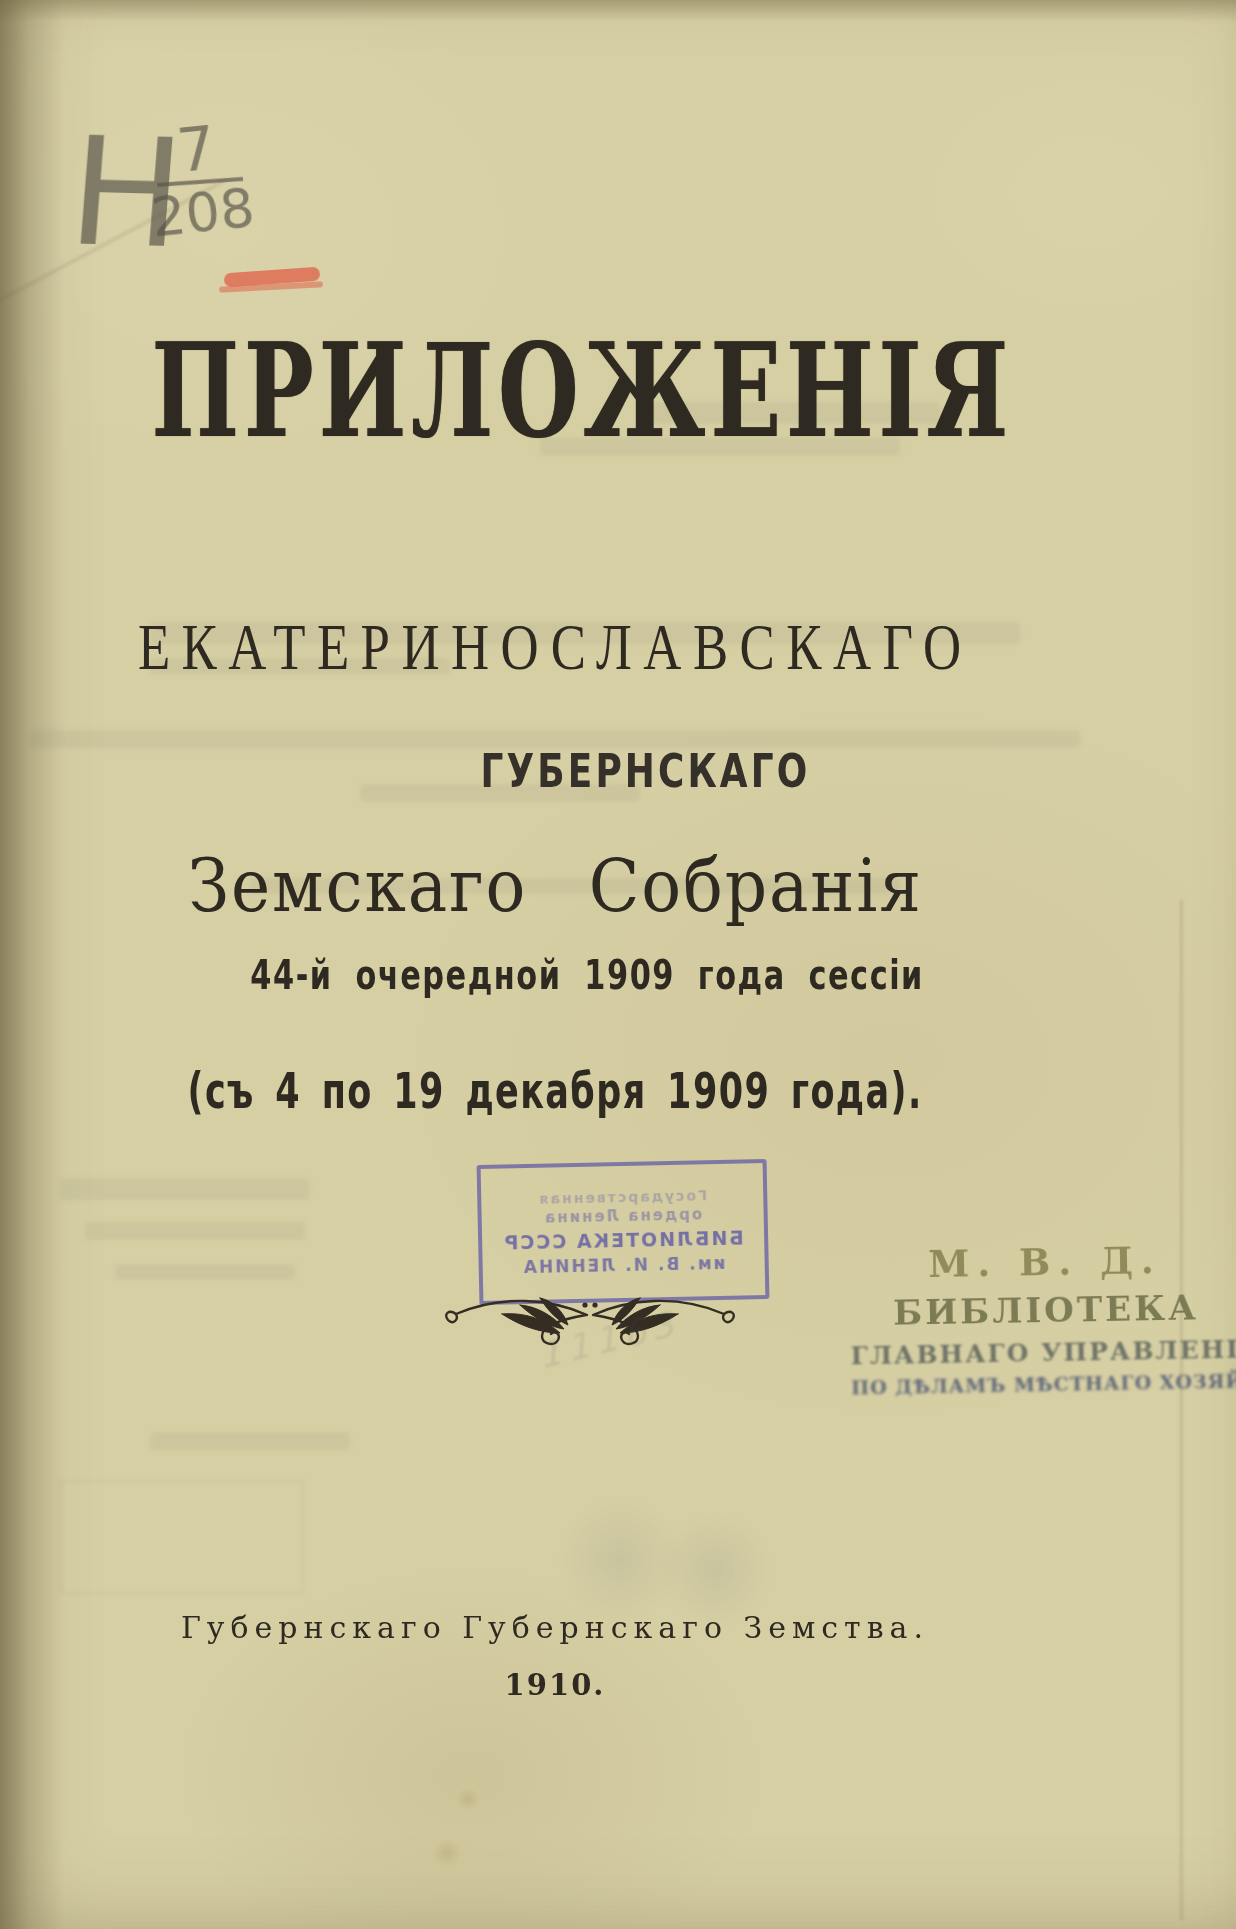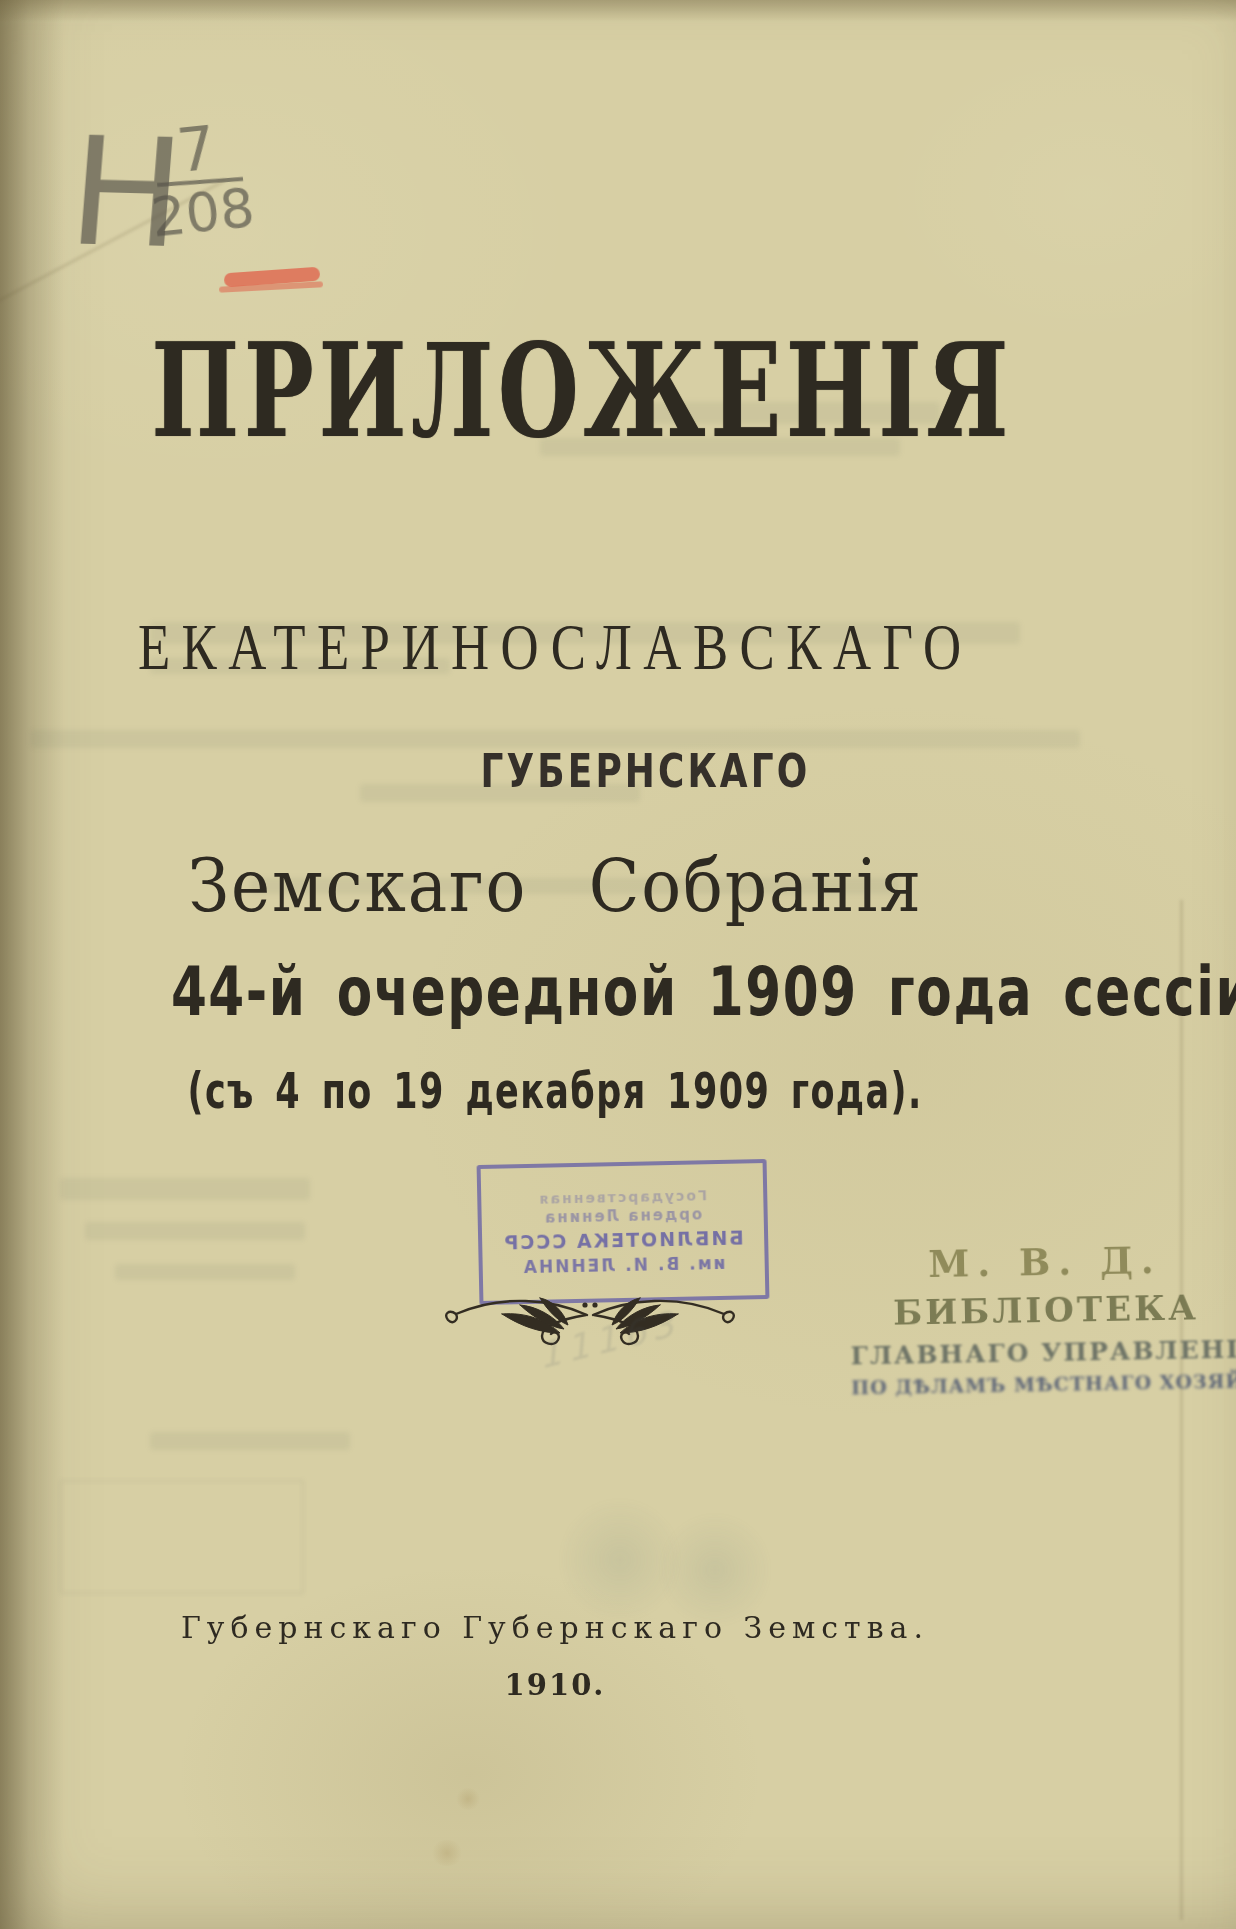--- a/index.html
+++ b/index.html
@@ -35,22 +35,22 @@
   .sub2{top:590px;font-size:60px;font-weight:400;letter-spacing:13px;font-family:"Liberation Serif",serif;margin-top:21px;}
   .sub2 .inner{transform:scale(.88,1.08);}
 
   .sub3{top:744px;left:90px;font-size:46px;font-weight:700;letter-spacing:4px;
     font-family:"DejaVu Sans",sans-serif;color:#35302a;}
   .sub3 .inner{transform:scale(.78,1);}
 
   .sub4{top:844px;font-size:72px;letter-spacing:2px;word-spacing:42px;}
   .sub4 .inner{transform:scale(.92,1);}
 
-  .session{top:952px;font-size:68px;font-weight:700;letter-spacing:2px;word-spacing:14px;
-    font-family:"DejaVu Sans",sans-serif;}
+  .session{top:952px;font-size:40px;font-weight:700;letter-spacing:2px;word-spacing:14px;
+    font-family:"DejaVu Sans",sans-serif;margin-left:32px;}
   .session .inner{transform:scale(.76,1);}
 
   .dateline{top:1062px;font-size:50px;font-weight:700;letter-spacing:2px;word-spacing:10px;
     font-family:"DejaVu Sans",sans-serif;}
   .dateline .inner{transform:scale(.70,1);}
 
   .city{top:1566px;font-size:33px;font-weight:bold;letter-spacing:2px;}
   .printer{top:1610px;font-size:30px;letter-spacing:6px;}
   .year{top:1652px;font-size:29px;font-weight:bold;letter-spacing:2px;margin-top:16px;}
 

